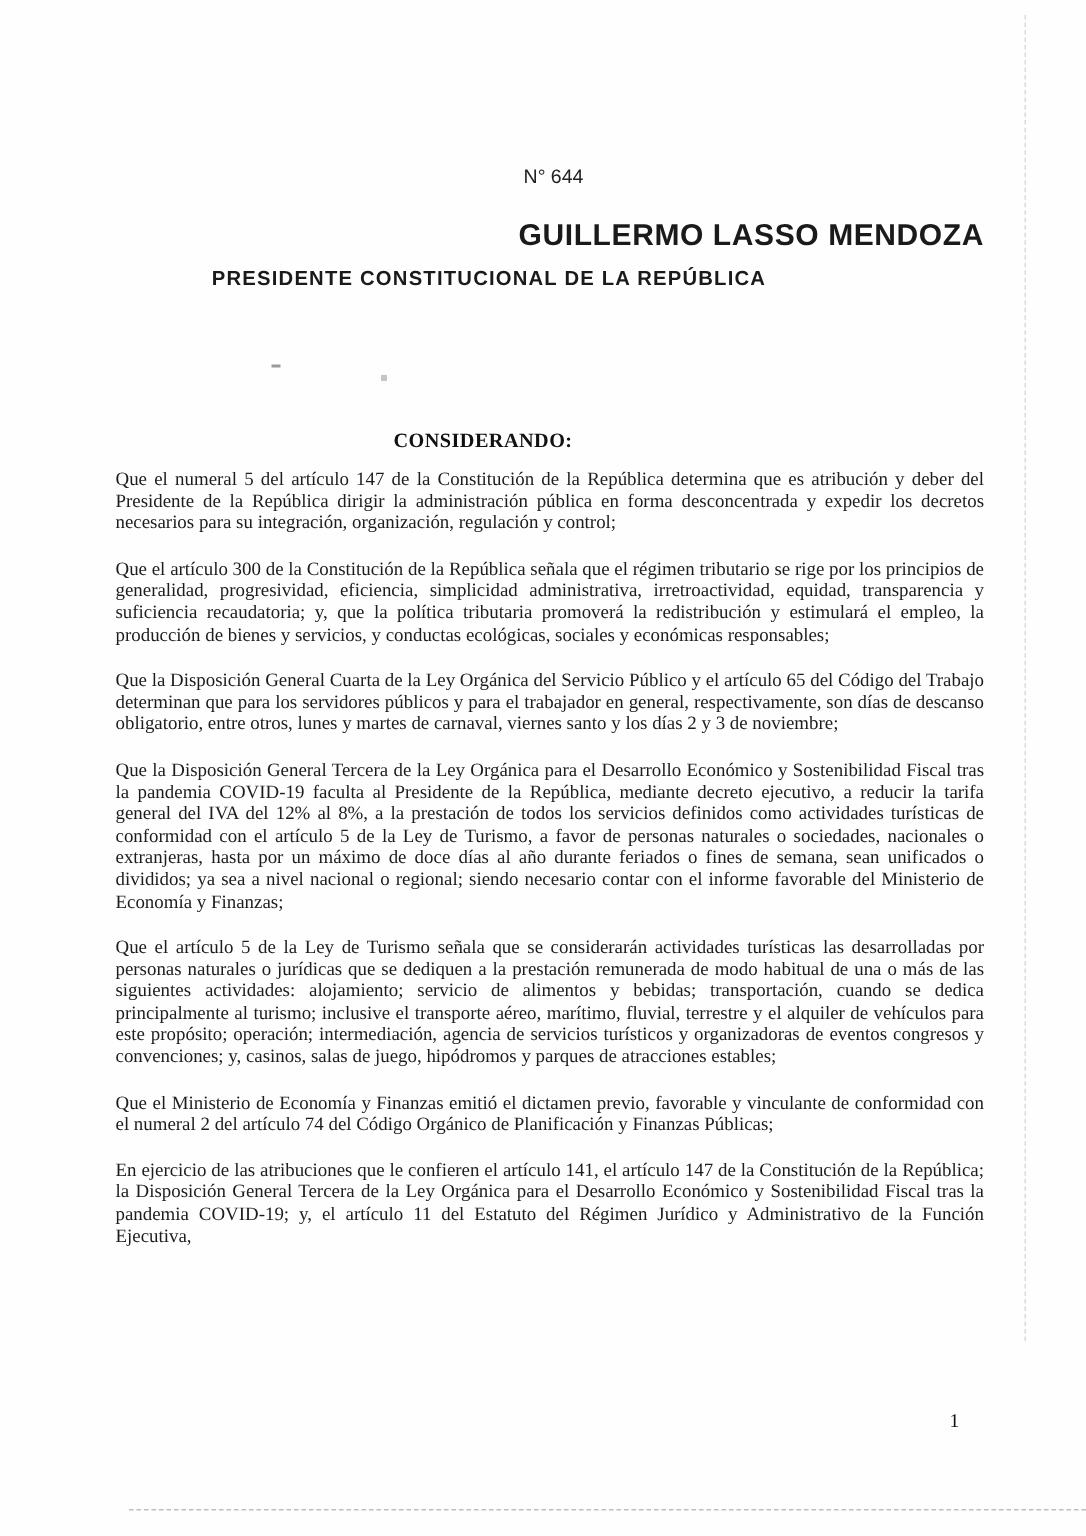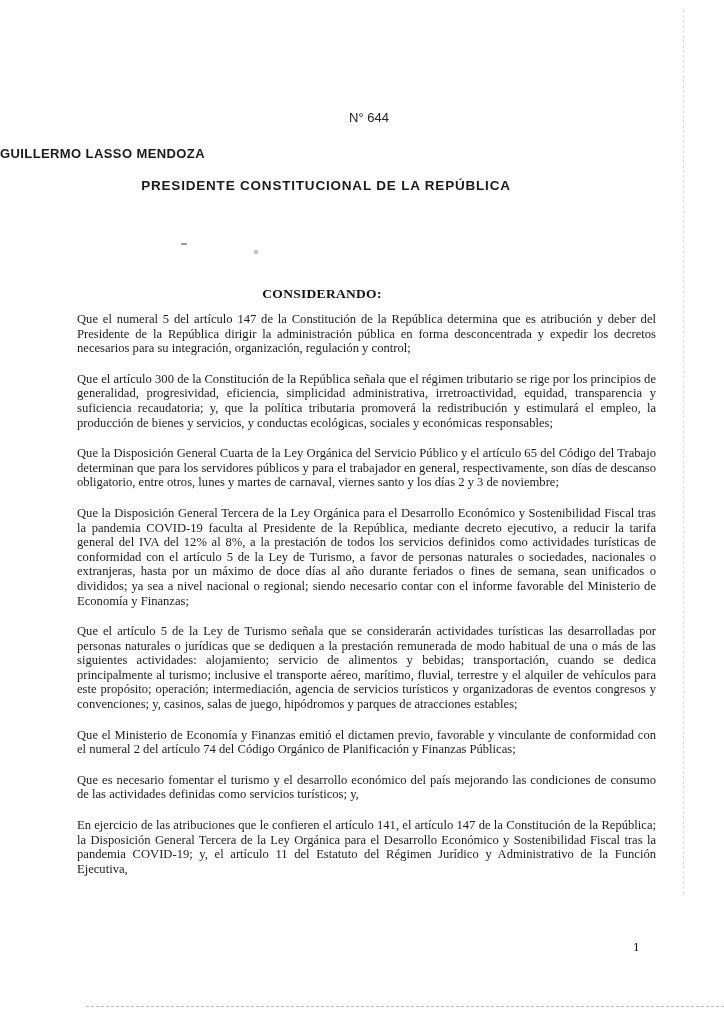--- a/index.html
+++ b/index.html
@@ -26,24 +26,24 @@
     box-sizing: border-box;
     font-family: "Liberation Sans", sans-serif;
     font-size: 13px;
     color: #222;
   }
   .author-name {
     position: absolute;
     top: 146px;
     left: 0;
     width: 656px;
-    text-align: left;
+    text-align: right;
     font-family: "Liberation Sans", sans-serif;
     font-weight: bold;
-    font-size: 13px;
+    font-size: 20px;
     letter-spacing: 0.4px;
     color: #1a1a1a;
   }
   .author-title {
     position: absolute;
     top: 178px;
     left: 0;
     width: 652px;
     text-align: center;
     font-family: "Liberation Sans", sans-serif;
@@ -137,21 +137,20 @@
 
   <div class="section-heading">CONSIDERANDO:</div>
 
   <div class="body-text">
     <p>Que el numeral 5 del artículo 147 de la Constitución de la República determina que es atribución y deber del Presidente de la República dirigir la administración pública en forma desconcentrada y expedir los decretos necesarios para su integración, organización, regulación y control;</p>
     <p>Que el artículo 300 de la Constitución de la República señala que el régimen tributario se rige por los principios de generalidad, progresividad, eficiencia, simplicidad administrativa, irretroactividad, equidad, transparencia y suficiencia recaudatoria; y, que la política tributaria promoverá la redistribución y estimulará el empleo, la producción de bienes y servicios, y conductas ecológicas, sociales y económicas responsables;</p>
     <p>Que la Disposición General Cuarta de la Ley Orgánica del Servicio Público y el artículo 65 del Código del Trabajo determinan que para los servidores públicos y para el trabajador en general, respectivamente, son días de descanso obligatorio, entre otros, lunes y martes de carnaval, viernes santo y los días 2 y 3 de noviembre;</p>
     <p>Que la Disposición General Tercera de la Ley Orgánica para el Desarrollo Económico y Sostenibilidad Fiscal tras la pandemia COVID-19 faculta al Presidente de la República, mediante decreto ejecutivo, a reducir la tarifa general del IVA del 12% al 8%, a la prestación de todos los servicios definidos como actividades turísticas de conformidad con el artículo 5 de la Ley de Turismo, a favor de personas naturales o sociedades, nacionales o extranjeras, hasta por un máximo de doce días al año durante feriados o fines de semana, sean unificados o divididos; ya sea a nivel nacional o regional; siendo necesario contar con el informe favorable del Ministerio de Economía y Finanzas;</p>
     <p>Que el artículo 5 de la Ley de Turismo señala que se considerarán actividades turísticas las desarrolladas por personas naturales o jurídicas que se dediquen a la prestación remunerada de modo habitual de una o más de las siguientes actividades: alojamiento; servicio de alimentos y bebidas; transportación, cuando se dedica principalmente al turismo; inclusive el transporte aéreo, marítimo, fluvial, terrestre y el alquiler de vehículos para este propósito; operación; intermediación, agencia de servicios turísticos y organizadoras de eventos congresos y convenciones; y, casinos, salas de juego, hipódromos y parques de atracciones estables;</p>
     <p>Que el Ministerio de Economía y Finanzas emitió el dictamen previo, favorable y vinculante de conformidad con el numeral 2 del artículo 74 del Código Orgánico de Planificación y Finanzas Públicas;</p>
-    <p>Que es necesario fomentar el turismo y el desarrollo económico del país mejorando las condiciones de consumo de las actividades definidas como servicios turísticos; y,</p>
     <p>En ejercicio de las atribuciones que le confieren el artículo 141, el artículo 147 de la Constitución de la República; la Disposición General Tercera de la Ley Orgánica para el Desarrollo Económico y Sostenibilidad Fiscal tras la pandemia COVID-19; y, el artículo 11 del Estatuto del Régimen Jurídico y Administrativo de la Función Ejecutiva,</p>
   </div>
 
   <div class="page-number">1</div>
 
   <div class="scan-line-vertical"></div>
   <div class="scan-line-bottom"></div>
 
 </div>
 

